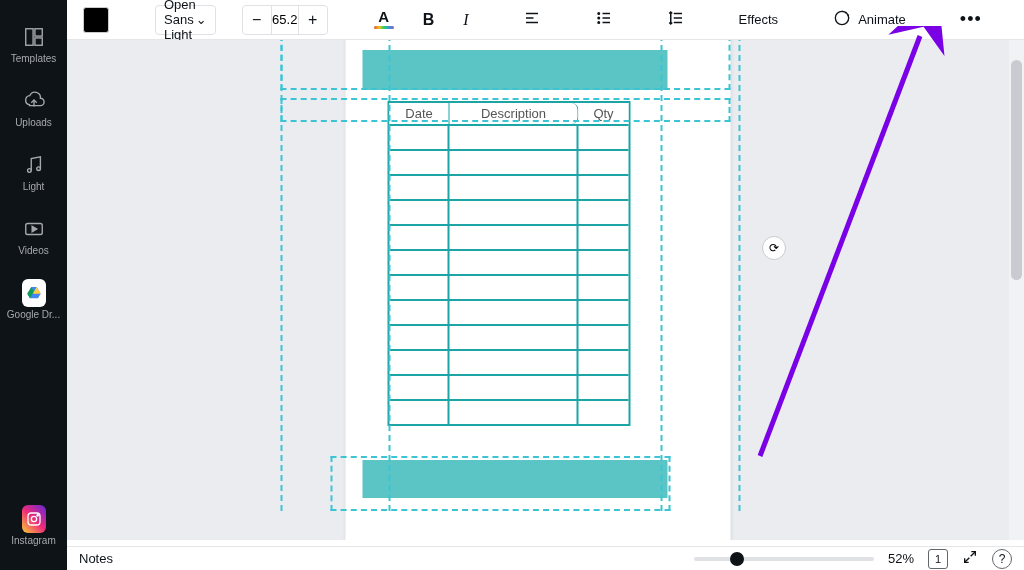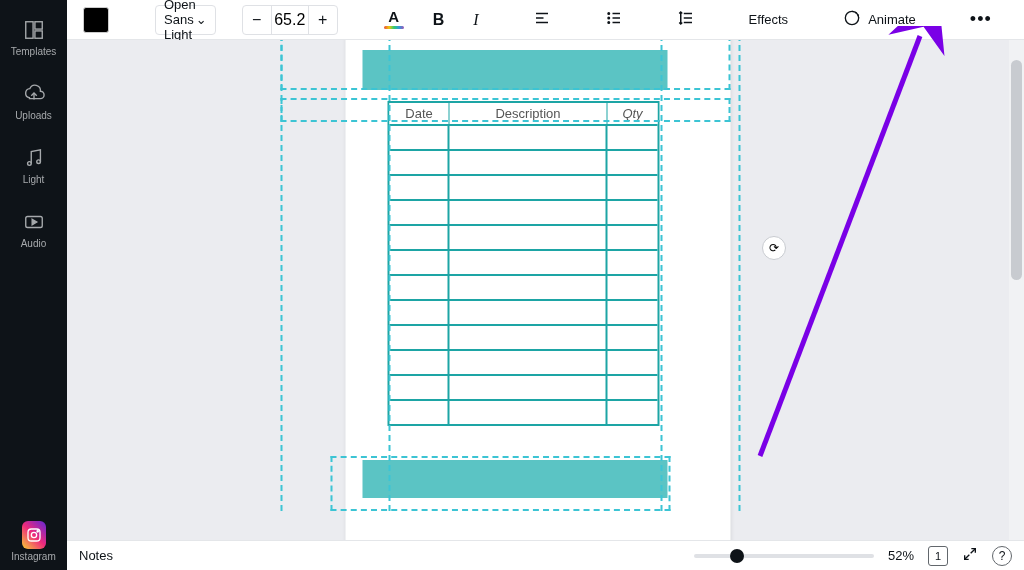--- a/index.html
+++ b/index.html
@@ -1,72 +1,72 @@
 <!DOCTYPE html>
 <html><head>
 <meta charset="utf-8">
 <style>
 * { box-sizing: border-box; margin: 0; padding: 0; }
 body { font-family: -apple-system, BlinkMacSystemFont, 'Segoe UI', sans-serif; width: 1024px; height: 570px; overflow: hidden; position: relative; background: #fff; }
 
-.sidebar { position: absolute; left: 0; top: 0; width: 67px; height: 570px; background: #0e1318; display: flex; flex-direction: column; align-items: center; padding-top: 9px; }
+.sidebar { position: absolute; left: 0; top: 0; width: 67px; height: 570px; background: #0e1318; display: flex; flex-direction: column; align-items: center; padding-top: 16px; }
 .side-item { width: 67px; height: 56px; display: flex; flex-direction: column; align-items: center; justify-content: center; color: #a6a9ac; font-size: 10px; cursor: pointer; gap: 4px; margin-bottom: 8px; }
 .side-item .ic { width: 24px; height: 24px; display: flex; align-items: center; justify-content: center; font-size: 18px; }
-.side-item.app { margin-top: auto; margin-bottom: 0; justify-content: center; }
+.side-item.app { margin-top: auto; margin-bottom: 16px; justify-content: center; }
 .side-item.app .ic { border-radius: 6px; }
 .gdrive { width: 28px; height: 28px; background: #fff; border-radius: 6px; display: flex; align-items: center; justify-content: center; }
 .instagram { width: 28px; height: 28px; background: linear-gradient(45deg,#f9ce34,#ee2a7b,#6228d7); border-radius: 6px; display: flex; align-items: center; justify-content: center; color: #fff; }
 
 .topbar { position: absolute; left: 67px; top: 0; right: 0; height: 40px; border-bottom: 1px solid #e4e6e9; display: flex; align-items: center; padding: 0 8px; gap: 13px; background: #fff; }
 .tb-sep { width: 1px; height: 24px; background: #e4e6e9; margin: 0 6px; }
 .tb-btn { height: 30px; display: flex; align-items: center; justify-content: center; padding: 0 8px; font-size: 13px; color: #0e1318; cursor: pointer; border-radius: 4px; }
 .color-swatch { width: 26px; height: 26px; background: #000; border-radius: 3px; border: 1px solid #ccc; }
 .font-dd { display: flex; align-items: center; width: 140px; padding: 0 8px; height: 30px; border: 1px solid #dfe1e5; border-radius: 4px; font-size: 13px; color: #0e1318; justify-content: space-between; }
 .size-group { display: flex; align-items: center; border: 1px solid #dfe1e5; border-radius: 4px; height: 30px; }
 .size-group button { width: 28px; height: 28px; border: none; background: none; font-size: 16px; cursor: pointer; color: #0e1318; }
-.size-group .size-val { width: 38px; text-align: center; font-size: 16px; border: none; border-left: 1px solid #dfe1e5; border-right: 1px solid #dfe1e5; height: 100%; }
+.size-group .size-val { width: 28px; text-align: center; font-size: 13px; border: none; border-left: 1px solid #dfe1e5; border-right: 1px solid #dfe1e5; height: 100%; }
 .text-color-ic { display: flex; flex-direction: column; align-items: center; font-weight: 600; font-size: 15px; line-height: 14px; }
 .rainbow-bar { width: 20px; height: 3px; background: linear-gradient(90deg,#e74c3c,#f1c40f,#2ecc71,#3498db,#9b59b6); border-radius: 2px; margin-top: 2px; }
 .bold { font-weight: 700; font-size: 16px; }
 .italic { font-style: italic; font-family: serif; font-size: 16px; }
 .more-dots { font-size: 18px; letter-spacing: 1px; }
 .spacer { flex: 1; }
 .trash { font-size: 16px; }
 
 .canvas-area { position: absolute; left: 67px; top: 40px; right: 15px; bottom: 30px; background: #ebecf0; overflow: hidden; }
 .page { position: absolute; left: 50%; transform: translateX(-50%); top: -10px; width: 385px; height: 540px; background: #fff; box-shadow: 0 0 4px rgba(0,0,0,0.1); }
 .wave-band { position: absolute; left: 17px; width: 305px; height: 40px; background: #5bc4c4; overflow: hidden; }
 .wave-band.top { top: 20px; }
 .wave-band.bottom { top: 430px; height: 38px; }
 .wave-band::after { content: ''; position: absolute; left: -20px; right: -20px; height: 40px; background: radial-gradient(circle at 50% 100%, #fff 18px, transparent 19px); background-size: 76px 40px; }
 .wave-band.top::after { bottom: -20px; }
 .wave-band.bottom::after { top: -20px; background: radial-gradient(circle at 50% 0%, #fff 18px, transparent 19px); background-size: 76px 40px; }
 
-.tbl { position: absolute; left: 42px; top: 71px; width: 272px; border: 2px solid #1da5a5; }
+.tbl { position: absolute; left: 42px; top: 71px; width: 243px; border: 2px solid #1da5a5; }
 .tbl-head { display: flex; background: #fff; }
 .tbl-head div { font-size: 13px; color: #555; text-align: center; padding: 3px 0; }
 .tbl-head .c1 { width: 60px; border-right: 1px solid #1da5a5; }
-.tbl-head .c2 { flex: 1; border-right: 1px solid #1da5a5; }
-.tbl-head .c3 { width: 50px; font-style: italic; }
+.tbl-head .c2 { flex: 1; border-right: 1px solid #1da5a5; border-radius: 7px; }
+.tbl-head .c3 { width: 50px; }
 .tbl-row { display: flex; height: 25px; border-top: 2px solid #1da5a5; }
 .tbl-row .c1 { width: 60px; border-right: 2px solid #1da5a5; }
 .tbl-row .c2 { flex: 1; border-right: 2px solid #1da5a5; }
 .tbl-row .c3 { width: 50px; }
 
 .sel-dash { position: absolute; border: 2px dashed #3cc4d4; pointer-events: none; }
 .sel-dash.outer-top { left: -65px; top: 5px; width: 450px; height: 55px; }
 .sel-dash.header-row { left: -65px; top: 68px; width: 450px; height: 24px; }
 .sel-dash.left-col { left: -65px; top: 5px; width: 110px; height: 476px; border-top:none; border-bottom:none;}
 .sel-dash.right-col { left: 315px; top: 5px; width: 80px; height: 476px; border-top:none; border-bottom:none;}
 .sel-dash.outer-bottom { left: -15px; top: 426px; width: 340px; height: 55px; }
 .refresh-handle { position: absolute; left: 762px; top: 236px; width: 24px; height: 24px; background: #fff; border: 1px solid #c8cbd0; border-radius: 50%; display: flex; align-items: center; justify-content: center; font-size: 12px; }
 
 .arrow-annot { position: absolute; left: 720px; top: 26px; width: 250px; height: 440px; pointer-events: none; }
 
-.bottombar { position: absolute; left: 67px; bottom: 0; right: 0; height: 30px; border-top: 1px solid #e4e6e9; display: flex; align-items: center; padding: 0 12px; font-size: 13px; color: #0e1318; background: #fff; gap: 14px; }
+.bottombar { position: absolute; left: 67px; bottom: 0; right: 0; height: 24px; border-top: 1px solid #e4e6e9; display: flex; align-items: center; padding: 0 12px; font-size: 13px; color: #0e1318; background: #fff; gap: 14px; }
 .bottombar .spacer2 { flex: 1; }
 .zoom-slider { width: 180px; height: 4px; background: #dfe1e5; border-radius: 2px; position: relative; }
 .zoom-slider .thumb { position: absolute; left: 36px; top: -5px; width: 14px; height: 14px; background: #0e1318; border-radius: 50%; }
 .page-badge { width: 20px; height: 20px; border: 1px solid #62676c; border-radius: 3px; display: flex; align-items: center; justify-content: center; font-size: 11px; }
 .help-badge { width: 20px; height: 20px; border: 1.5px solid #62676c; border-radius: 50%; display: flex; align-items: center; justify-content: center; font-size: 12px; }
 .fs-icon { font-size: 14px; }
 
 .vscroll { position: absolute; right: 0; top: 40px; width: 15px; bottom: 30px; background: #f1f2f4; }
 .vscroll .vthumb { position: absolute; left: 2px; right: 2px; top: 20px; height: 220px; background: #c8cbd0; border-radius: 6px; }
 </style>
@@ -104,21 +104,33 @@
       </span>
     <span>Light</span>
   </div>
   <div class="side-item">
     <span class="ic">
         <svg width="22" height="22" viewBox="0 0 24 24" fill="none" stroke="#a6a9ac" stroke-width="1.5">
           <rect x="3" y="6" width="18" height="12" rx="2"></rect>
           <path d="M10 9l5 3-5 3z" fill="#a6a9ac"></path>
         </svg>
       </span>
-    <span>Audio</span>
+    <span>Videos</span>
+  </div>
+  <div class="side-item">
+    <span class="ic">
+        <span class="gdrive">
+          <svg width="16" height="16" viewBox="0 0 24 24">
+            <path d="M8 3l8 0 6 10-4 7H6l-4-7z" fill="#4285f4"></path>
+            <path d="M8 3L2 13l4 7 6-10z" fill="#0f9d58"></path>
+            <path d="M16 3l6 10H10L16 3z" fill="#ffcd40"></path>
+          </svg>
+        </span>
+      </span>
+    <span>Google Dr...</span>
   </div>
   <div class="side-item app">
     <span class="ic">
         <span class="instagram">
           <svg width="16" height="16" viewBox="0 0 24 24" fill="none" stroke="#fff" stroke-width="2">
             <rect x="3" y="3" width="18" height="18" rx="5"></rect>
             <circle cx="12" cy="12" r="4"></circle>
             <circle cx="17.5" cy="6.5" r="1" fill="#fff"></circle>
           </svg>
         </span>

